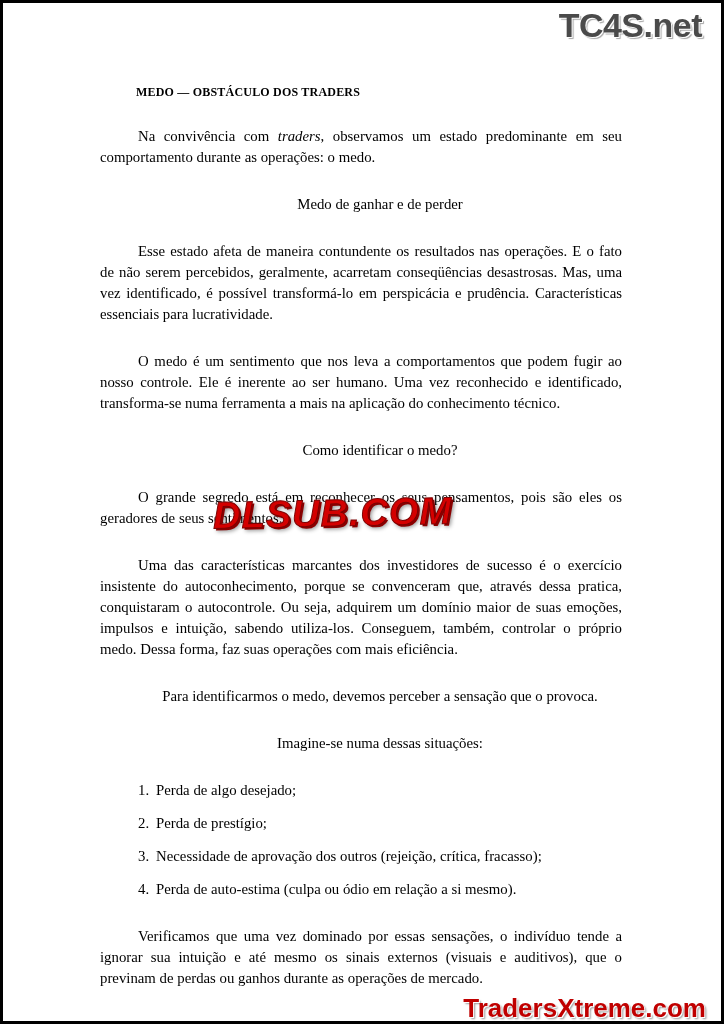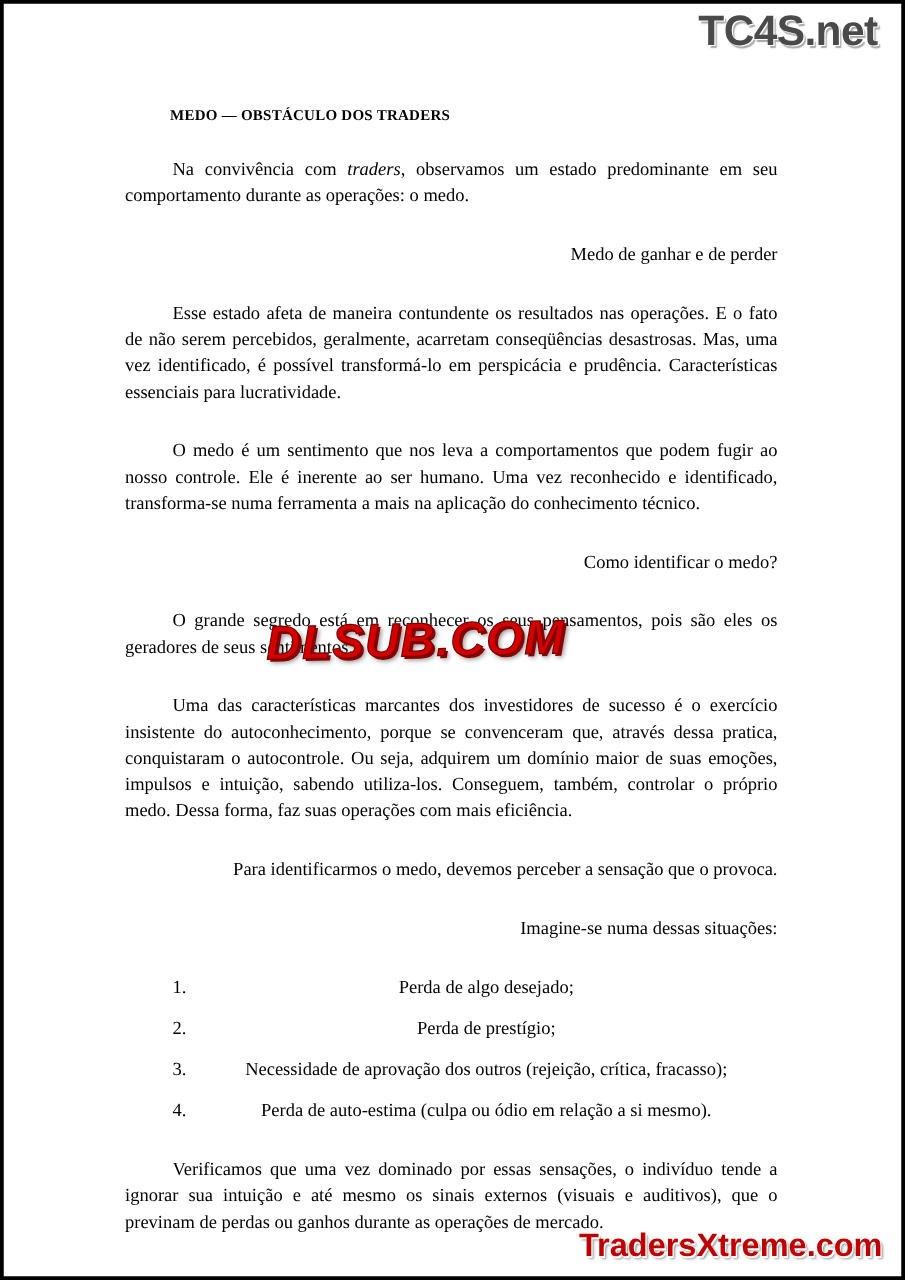--- a/index.html
+++ b/index.html
@@ -40,21 +40,21 @@
     color: #4a4a4a;
     text-shadow:
        1px 1px 0 #ffffff,
        2px 2px 1px rgba(0,0,0,0.35);
   }
 
   
   .bottom-watermark {
     position: absolute;
     right: 18px;
-    bottom: 12px;
+    bottom: 0;
     font-family: "Liberation Sans", sans-serif;
     font-weight: bold;
     font-size: 26px;
     color: #c00000;
     text-shadow:
       1px 1px 0 #ffffff,
       2px 2px 2px rgba(0,0,0,0.4);
   }
 
   
@@ -92,21 +92,21 @@
   }
   p.para {
     margin: 8px 0 26px 0;
     font-size: 14.8px;
     line-height: 1.42;
     text-align: justify;
     text-indent: 38px;
     hyphens: none;
   }
   p.short {
-    text-align: right;
+    text-align: center;
   }
   .it {
     font-style: italic;
   }
 
   ol.list {
     list-style: none;
     margin: 0 0 26px 0;
     padding: 0;
   }
@@ -117,21 +117,20 @@
     display: flex;
   }
   ol.list li .num {
     width: 56px;
     flex: 0 0 56px;
     padding-left: 38px;
     box-sizing: border-box;
   }
   ol.list li .txt {
     flex: 1 1 auto;
-    text-align: center;
   }
 </style>
 </head>
 <body>
 
 <div class="page-frame"></div>
 
 <div class="top-watermark">TC4S.net</div>
 
 <div class="doc">

